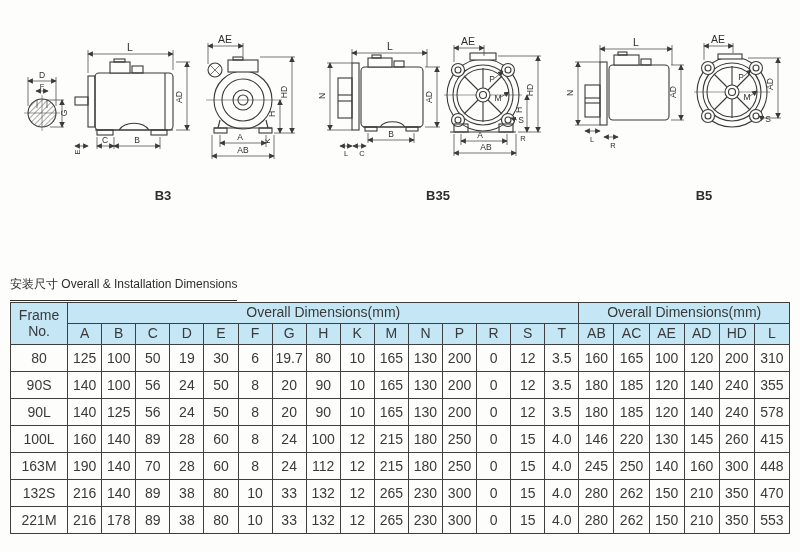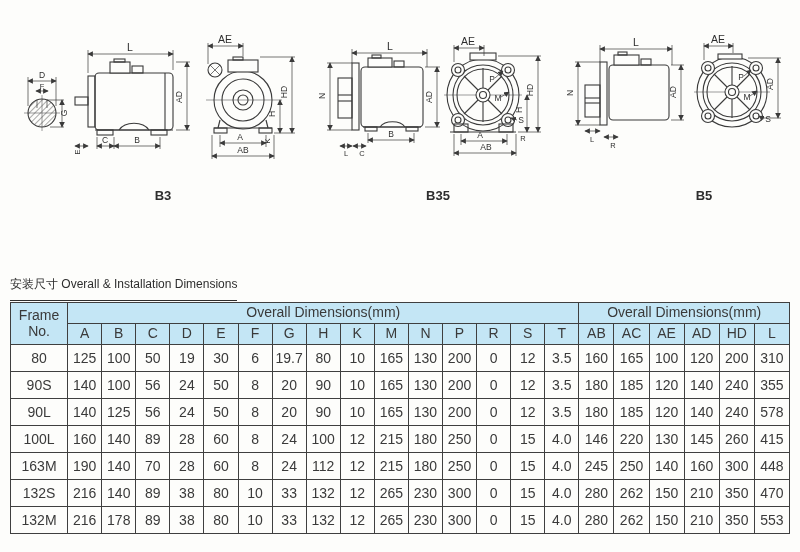--- a/index.html
+++ b/index.html
@@ -477,21 +477,21 @@
             <td>15</td>
             <td>4.0</td>
             <td>280</td>
             <td>262</td>
             <td>150</td>
             <td>210</td>
             <td>350</td>
             <td>470</td>
           </tr>
           <tr>
-            <td>132M</td>
+            <td>221M</td>
             <td>216</td>
             <td>178</td>
             <td>89</td>
             <td>38</td>
             <td>80</td>
             <td>10</td>
             <td>33</td>
             <td>132</td>
             <td>12</td>
             <td>265</td>

